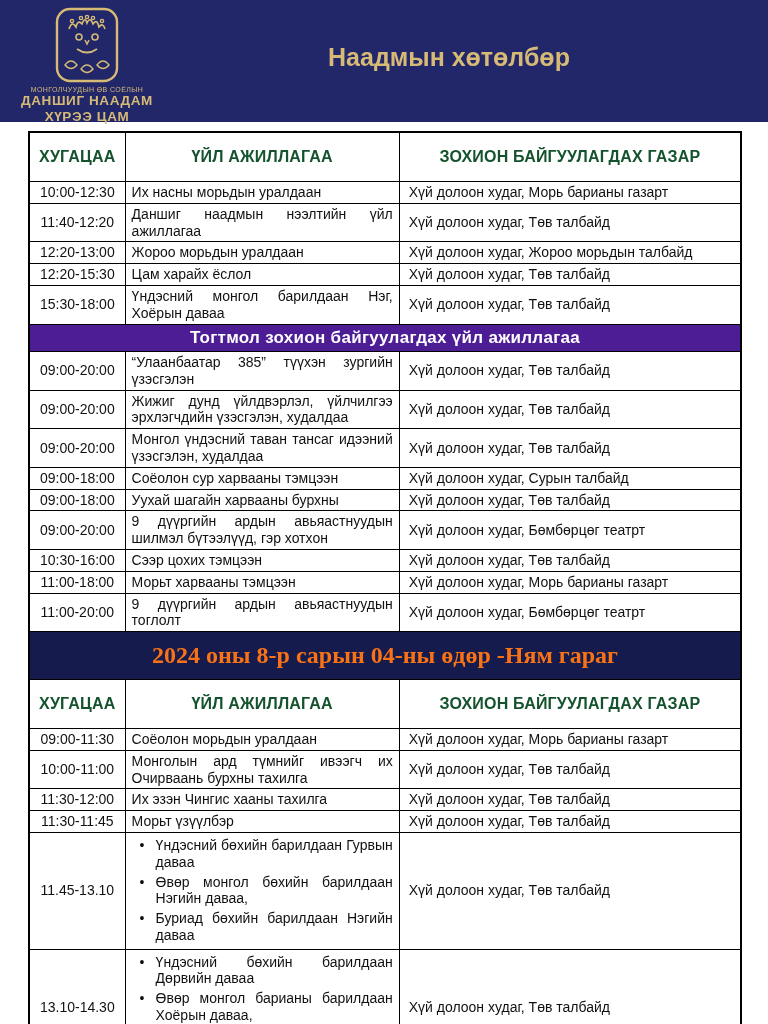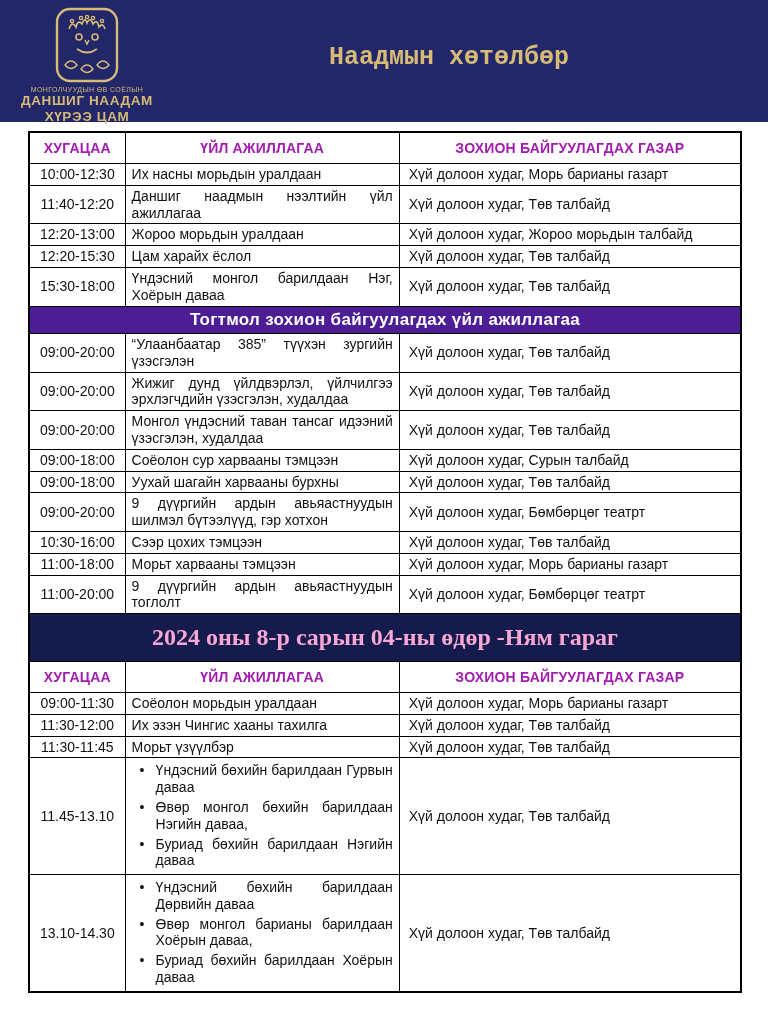--- a/index.html
+++ b/index.html
@@ -6,37 +6,37 @@
   html,body { width:768px; height:1024px; background:#ffffff; overflow:hidden;
               font-family:"Liberation Sans", sans-serif; }
 
   
   .header { height:122px; background:#212768; display:flex; align-items:center; }
   .logo { width:174px; display:flex; flex-direction:column; align-items:center; padding-top:10px; }
   .emblem { width:64px; height:76px; }
   .logo-small { font-size:7px; color:#d7ba76; letter-spacing:.4px; margin-top:3px; white-space:nowrap; }
   .logo-line { font-size:13.5px; font-weight:bold; color:#d7ba76; letter-spacing:.6px; line-height:1.15; }
   .titles { flex:1; text-align:center; padding-right:44px; color:#d7ba76;
-            font-family:Liberation Mono, monospace; font-weight:bold; }
+            font-family:Liberation Sans, sans-serif; font-weight:bold; }
   .t1 { font-size:25px; margin-bottom:7px; }
   .t2 { font-size:27px; }
 
   
   .content { margin:9px 26px 0 28px; }
   table { width:100%; border-collapse:collapse; border:2px solid #000; }
   th, td { border:1.5px solid #000; vertical-align:middle; }
-  th { color:#a21caf; font-size:14px; padding:7px 2px; letter-spacing:.2px; }
+  th { color:#14532d; font-size:16px; padding:15px 2px; letter-spacing:.2px; }
   td { font-size:14px; line-height:1.2; color:#111; padding:2px 6px; }
   td.c-time { text-align:center; white-space:nowrap; padding:2px 1px; }
   td.c-act  { text-align:justify; }
   td.c-loc  { text-align:left; padding-left:9px; }
 
   tr.banner-sans td { background:#4c1d95; color:#fff; font-weight:bold; font-size:17px;
                       text-align:center; padding:3px 2px; letter-spacing:.3px; }
-  tr.banner-serif td { background:#151b4d; color:#f9a8d4; font-family:"Liberation Serif", serif;
+  tr.banner-serif td { background:#151b4d; color:#f97316; font-family:"Liberation Serif", serif;
                        font-weight:bold; font-size:24px; text-align:center; padding:9px 2px; }
 
   ul.bullets { list-style:none; margin:2px 0; }
   ul.bullets li { position:relative; padding-left:24px; text-align:justify; margin-bottom:3px; }
   ul.bullets li::before { content:"\2022"; position:absolute; left:8px; top:0; }
 </style>
 </head>
 <body>
 
 <div class="header">
@@ -175,20 +175,25 @@
       </tr>
     </tbody>
 
     <tbody>
         <tr>
           <td class="c-time">09:00-11:30</td>
           <td class="c-act">Соёолон морьдын уралдаан</td>
           <td class="c-loc">Хүй долоон худаг, Морь барианы газарт</td>
         </tr>
         <tr>
+          <td class="c-time">10:00-11:00</td>
+          <td class="c-act">Монголын ард түмнийг ивээгч их Очирваань бурхны тахилга</td>
+          <td class="c-loc">Хүй долоон худаг, Төв талбайд</td>
+        </tr>
+        <tr>
           <td class="c-time">11:30-12:00</td>
           <td class="c-act">Их эзэн Чингис хааны тахилга</td>
           <td class="c-loc">Хүй долоон худаг, Төв талбайд</td>
         </tr>
         <tr>
           <td class="c-time">11:30-11:45</td>
           <td class="c-act">Морьт үзүүлбэр</td>
           <td class="c-loc">Хүй долоон худаг, Төв талбайд</td>
         </tr>
         <tr>

